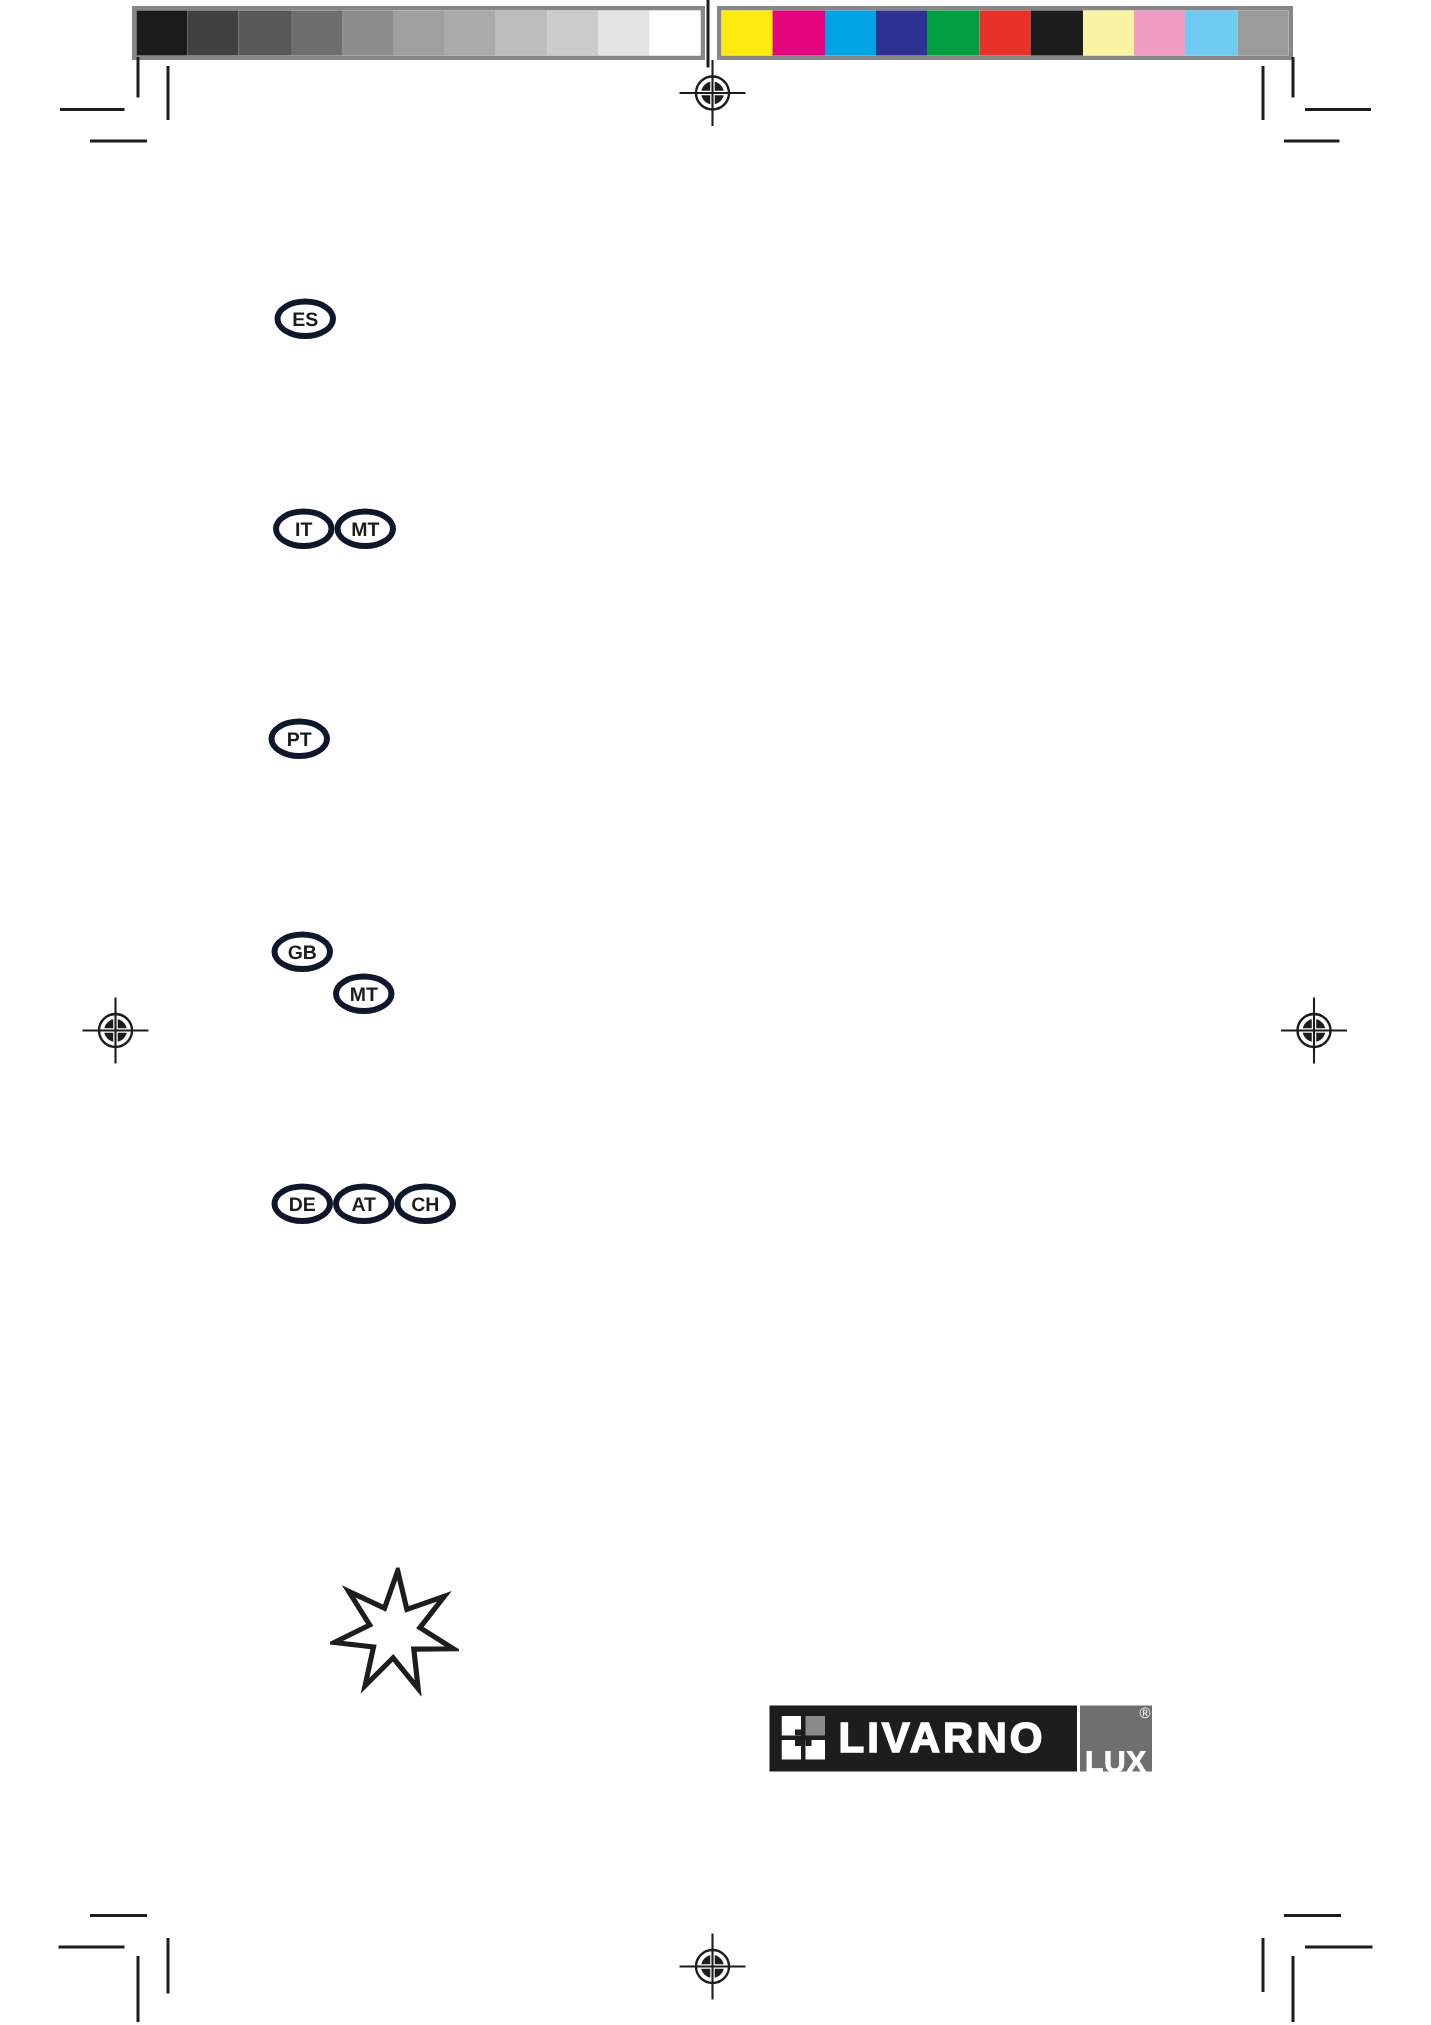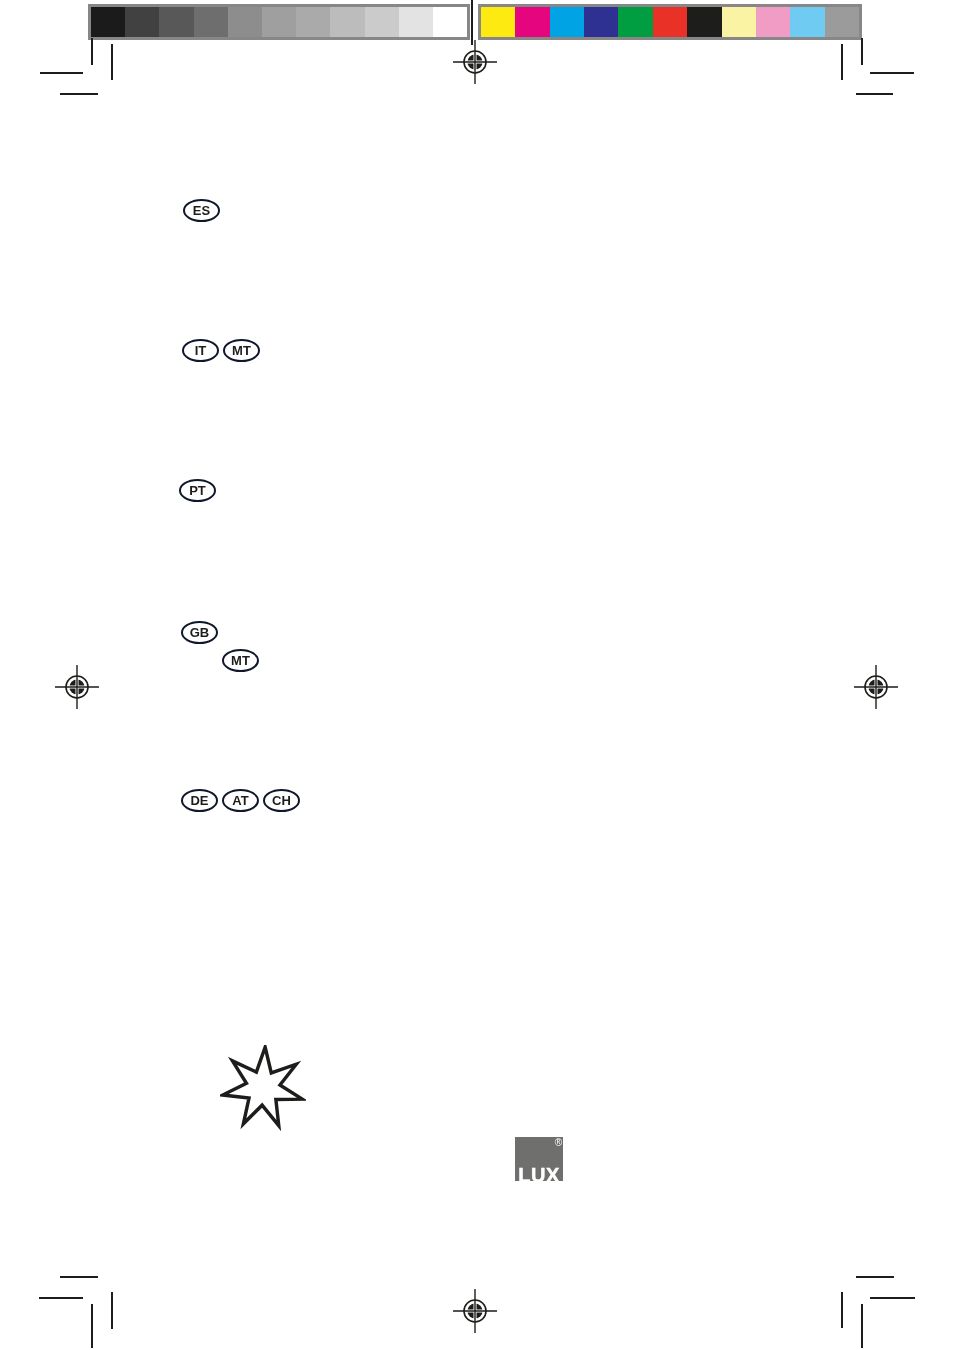--- a/index.html
+++ b/index.html
@@ -33,21 +33,21 @@
   .crop.v { width: 2px; }
   .crop.h { height: 2px; }
 
   
   .regmark { position: absolute; width: 46px; height: 46px; }
 
   
   .badge {
     position: absolute;
     width: 33px; height: 19px;
-    border: 2px solid #0f172a;
+    border: 4px solid #0f172a;
     border-radius: 50%;
     display: flex; align-items: center; justify-content: center;
     font-size: 13px; font-weight: bold; color: #1d1d1b;
     letter-spacing: 0px;
   }
 
   
   #star { position: absolute; left: 220px; top: 1045px; }
 
   
@@ -173,19 +173,31 @@
 
   <div class="badge" style="left:181px; top:789px;">DE</div>
   <div class="badge" style="left:222px; top:789px;text-align:right;">AT</div>
   <div class="badge" style="left:263px; top:789px;">CH</div>
 
   <svg id="star" width="86" height="86" viewBox="0 0 80 80">
     <polygon points="41.99,2.05 47.69,25.97 70.91,17.89 55.76,37.26 76.55,50.39 51.97,50.61 54.67,75.05 39.16,55.98 21.74,73.33 26.99,49.30 2.57,46.51 24.61,35.63 11.57,14.80 33.82,25.24" fill="none" stroke="#1d1d1b" stroke-width="3.2" stroke-linejoin="miter"></polygon>
   </svg>
 
   <div id="logo">
+    <div id="logo-black" style="background: rgb(29, 29, 27);">
+      <svg id="logo-window-icon" width="30" height="30" viewBox="0 0 30 30">
+        <rect x="0" y="0" width="13" height="13" fill="#ffffff"></rect>
+        <rect x="16" y="0" width="13" height="13" fill="#8a8a8a"></rect>
+        <rect x="0" y="16" width="13" height="13" fill="#ffffff"></rect>
+        <rect x="16" y="16" width="13" height="13" fill="#ffffff"></rect>
+        <rect x="9" y="9" width="4" height="4" fill="#1d1d1b"></rect>
+        <rect x="9" y="16" width="4" height="4" fill="#1d1d1b"></rect>
+        <rect x="16" y="16" width="4" height="4" fill="#1d1d1b"></rect>
+      </svg>
+      <span id="logo-brand">LIVARNO</span>
+    </div>
     <div id="logo-gray" style="background: rgb(111, 111, 110);">
       <span id="logo-sub">LUX</span>
       <span id="logo-reg">®</span>
     </div>
   </div>
 
 </div>
 
 </body></html>

